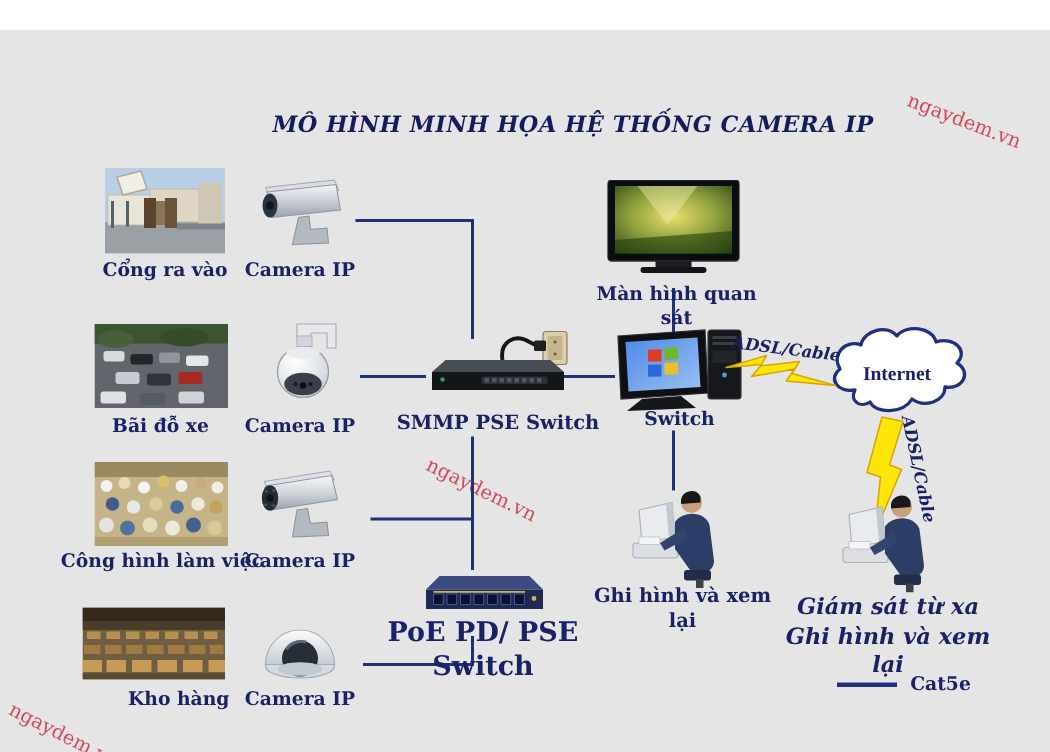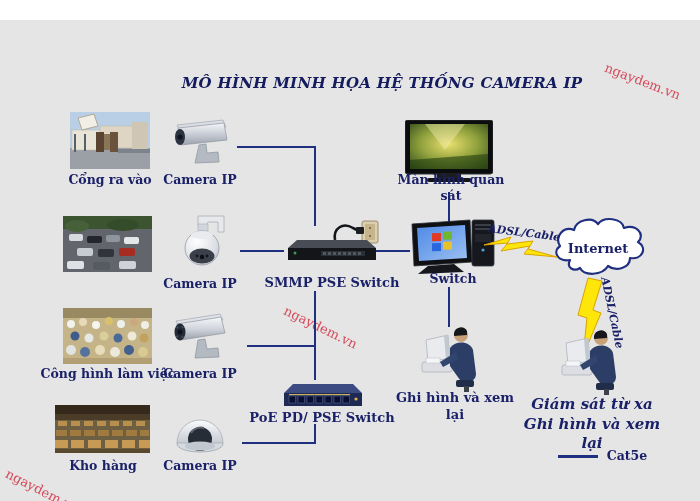--- a/index.html
+++ b/index.html
@@ -84,20 +84,21 @@
       <rect x="43" y="19" width="14" height="7" rx="2" fill="#8f959c"></rect>
       <rect x="61" y="21" width="15" height="7" rx="2" fill="#e4e6e8"></rect>
       <rect x="14" y="32" width="16" height="8" rx="2" fill="#c7ccd2"></rect>
       <rect x="35" y="33" width="16" height="8" rx="2" fill="#31353b"></rect>
       <rect x="56" y="32" width="16" height="8" rx="2" fill="#a62c22"></rect>
       <rect x="4" y="45" width="17" height="8" rx="2" fill="#dfe1e4"></rect>
       <rect x="30" y="46" width="17" height="8" rx="2" fill="#565b62"></rect>
       <rect x="56" y="45" width="17" height="8" rx="2" fill="#cfd3d8"></rect>
     </svg>
   </div>
+  <div class="lbl" style="left:57px;top:256px;width:100px;">Bãi đỗ xe</div>
 
   <div class="abs" style="left:178px;top:192px;">
     <svg width="52" height="60" viewBox="0 0 52 60">
       <defs>
         <radialGradient id="ball2" cx="0.35" cy="0.3" r="0.9">
           <stop offset="0" stop-color="#ffffff"></stop>
             <stop offset="0.7" stop-color="#d7dbe1"></stop>
             <stop offset="1" stop-color="#a8aeb8"></stop>
         </radialGradient>
       </defs>
@@ -190,21 +191,21 @@
         <rect x="0" y="35" width="13" height="8"></rect>
           <rect x="16" y="35" width="13" height="8"></rect>
         <rect x="33" y="35" width="13" height="8"></rect>
           <rect x="50" y="35" width="13" height="8"></rect>
         <rect x="67" y="35" width="13" height="8"></rect>
           <rect x="84" y="35" width="11" height="8"></rect>
       </g>
       <rect x="0" y="44" width="95" height="4" fill="#59492e"></rect>
     </svg>
   </div>
-  <div class="lbl" style="left:53px;top:438px;width:100px;">Kho hàng</div>
+  <div class="lbl" style="left:53px;top:438px;width:100px;text-align:right;">Kho hàng</div>
 
   <div class="abs" style="left:174px;top:393px;">
     <svg width="52" height="42" viewBox="0 0 52 42">
       <defs>
         <linearGradient id="dome4" x1="0" y1="0" x2="0" y2="1">
           <stop offset="0" stop-color="#fafbfc"></stop>
             <stop offset="1" stop-color="#c6ccd4"></stop>
         </linearGradient>
       </defs>
       <ellipse cx="26" cy="31" rx="23" ry="8" fill="#d5dae0" stroke="#a0a6ae" stroke-width="0.8"></ellipse>
@@ -252,40 +253,40 @@
         <rect x="27" y="18" width="6.5" height="7"></rect>
           <rect x="36" y="18" width="6.5" height="7"></rect>
         <rect x="45" y="18" width="6.5" height="7"></rect>
           <rect x="54" y="18" width="6.5" height="7"></rect>
         <rect x="63" y="18" width="6.5" height="7"></rect>
       </g>
       <circle cx="76" cy="21" r="1.6" fill="#d8b450"></circle>
       <rect x="9" y="16" width="61" height="1.2" fill="#c8b060"></rect>
     </svg>
   </div>
-  <div class="lbl" style="left:247px;top:390px;width:150px;font-size:13px;">PoE PD/ PSE Switch</div>
+  <div class="lbl" style="left:247px;top:390px;width:150px;font-size:18px;">PoE PD/ PSE Switch</div>
 
   <div class="abs" style="left:405px;top:100px;">
     <svg width="88" height="64" viewBox="0 0 88 64">
       <defs>
         <radialGradient id="scr5" cx="0.5" cy="0.45" r="0.75">
           <stop offset="0" stop-color="#e9df6e"></stop>
             <stop offset="0.5" stop-color="#8ea03c"></stop>
             <stop offset="1" stop-color="#2c4418"></stop>
         </radialGradient>
       </defs>
       <rect x="0" y="0" width="88" height="54" rx="3" fill="#0b0c0e" stroke="#2e3033" stroke-width="1"></rect>
       <rect x="5" y="4" width="78" height="45" fill="url(#scr5)"></rect>
       <polygon points="20,4 60,4 40,30" fill="#f2ecb0" opacity="0.45"></polygon>
       <polygon points="5,40 83,34 83,49 5,49" fill="#23400f" opacity="0.6"></polygon>
       <rect x="32" y="54" width="24" height="4" fill="#1c1d20"></rect>
       <rect x="22" y="58" width="44" height="4" rx="2" fill="#141518"></rect>
     </svg>
   </div>
-  <div class="lbl" style="left:386px;top:152px;width:130px;">Màn hình quan sát</div>
+  <div class="lbl" style="left:386px;top:168px;width:130px;">Màn hình quan sát</div>
 
   <div class="abs" style="left:410px;top:198px;">
     <svg width="88" height="56" viewBox="0 0 88 56">
       <defs>
         <linearGradient id="scr6" x1="0" y1="0" x2="1" y2="1">
           <stop offset="0" stop-color="#4e8ae6"></stop>
             <stop offset="1" stop-color="#9cc0f2"></stop>
         </linearGradient>
       </defs>
       <rect x="62" y="2" width="22" height="46" rx="2" fill="#16181e" stroke="#34373e" stroke-width="0.8"></rect>
@@ -304,21 +305,21 @@
       <polygon points="18,48 44,46 54,54 8,56" fill="#15171c"></polygon>
     </svg>
   </div>
   <div class="lbl" style="left:403px;top:251px;width:100px;">Switch</div>
 
   <div class="abs" style="left:548px;top:196px;">
     <svg width="100" height="64" viewBox="0 0 100 64">
       <path d="M22,44 C10,46 4,36 12,30 C6,20 16,10 26,14 C28,4 44,0 50,8 C56,0 74,2 76,12 C88,8 98,18 90,26 C100,32 94,44 82,42 C82,52 68,56 60,50 C54,60 36,60 32,52 C26,56 18,52 22,44 Z" fill="#ffffff" stroke="#203080" stroke-width="2.2" stroke-linejoin="round"></path>
     </svg>
   </div>
-  <div class="lbl" style="left:548px;top:221px;width:100px;font-size:13px;">Internet</div>
+  <div class="lbl" style="left:548px;top:221px;width:100px;font-size:13px;font-family:Liberation Serif, serif;">Internet</div>
 
   <div class="abs" style="left:482px;top:212px;">
     <svg width="78" height="32" viewBox="0 0 78 32">
       <polygon points="2,13 29,5 25,12 51,9 46,17 75,25 42,22 48,14 19,19 26,11" fill="#ffe60a" stroke="#d9a300" stroke-width="1" stroke-linejoin="round"></polygon>
     </svg>
   </div>
   <div class="adsl" style="left:489px;top:202px;transform:rotate(7deg);">ADSL/Cable</div>
 
   <div class="abs" style="left:572px;top:256px;">
     <svg width="42" height="84" viewBox="0 0 42 84">

